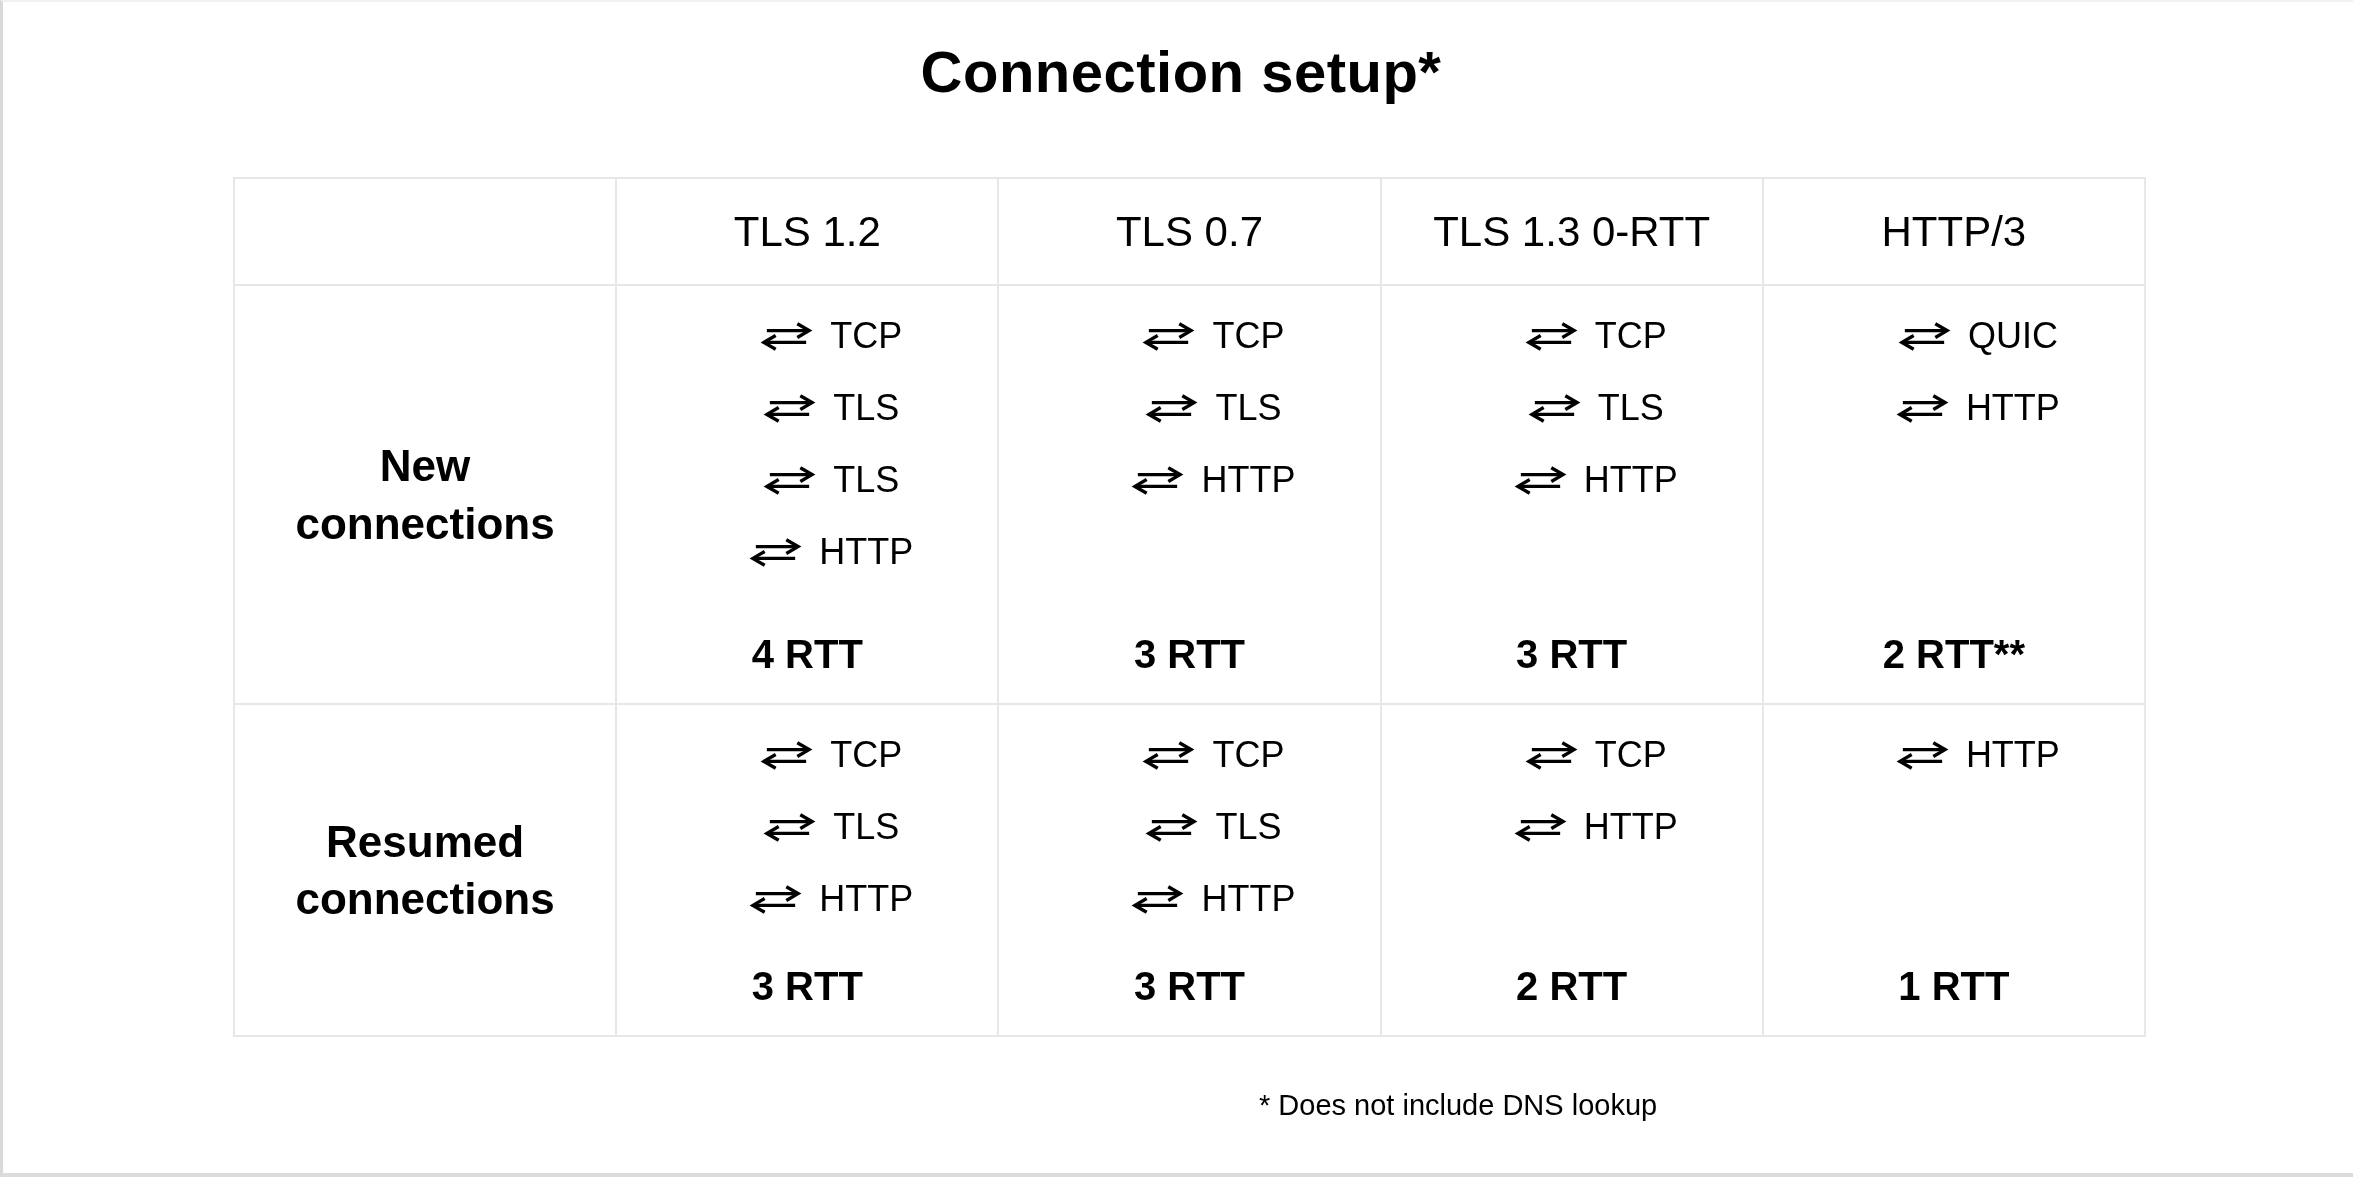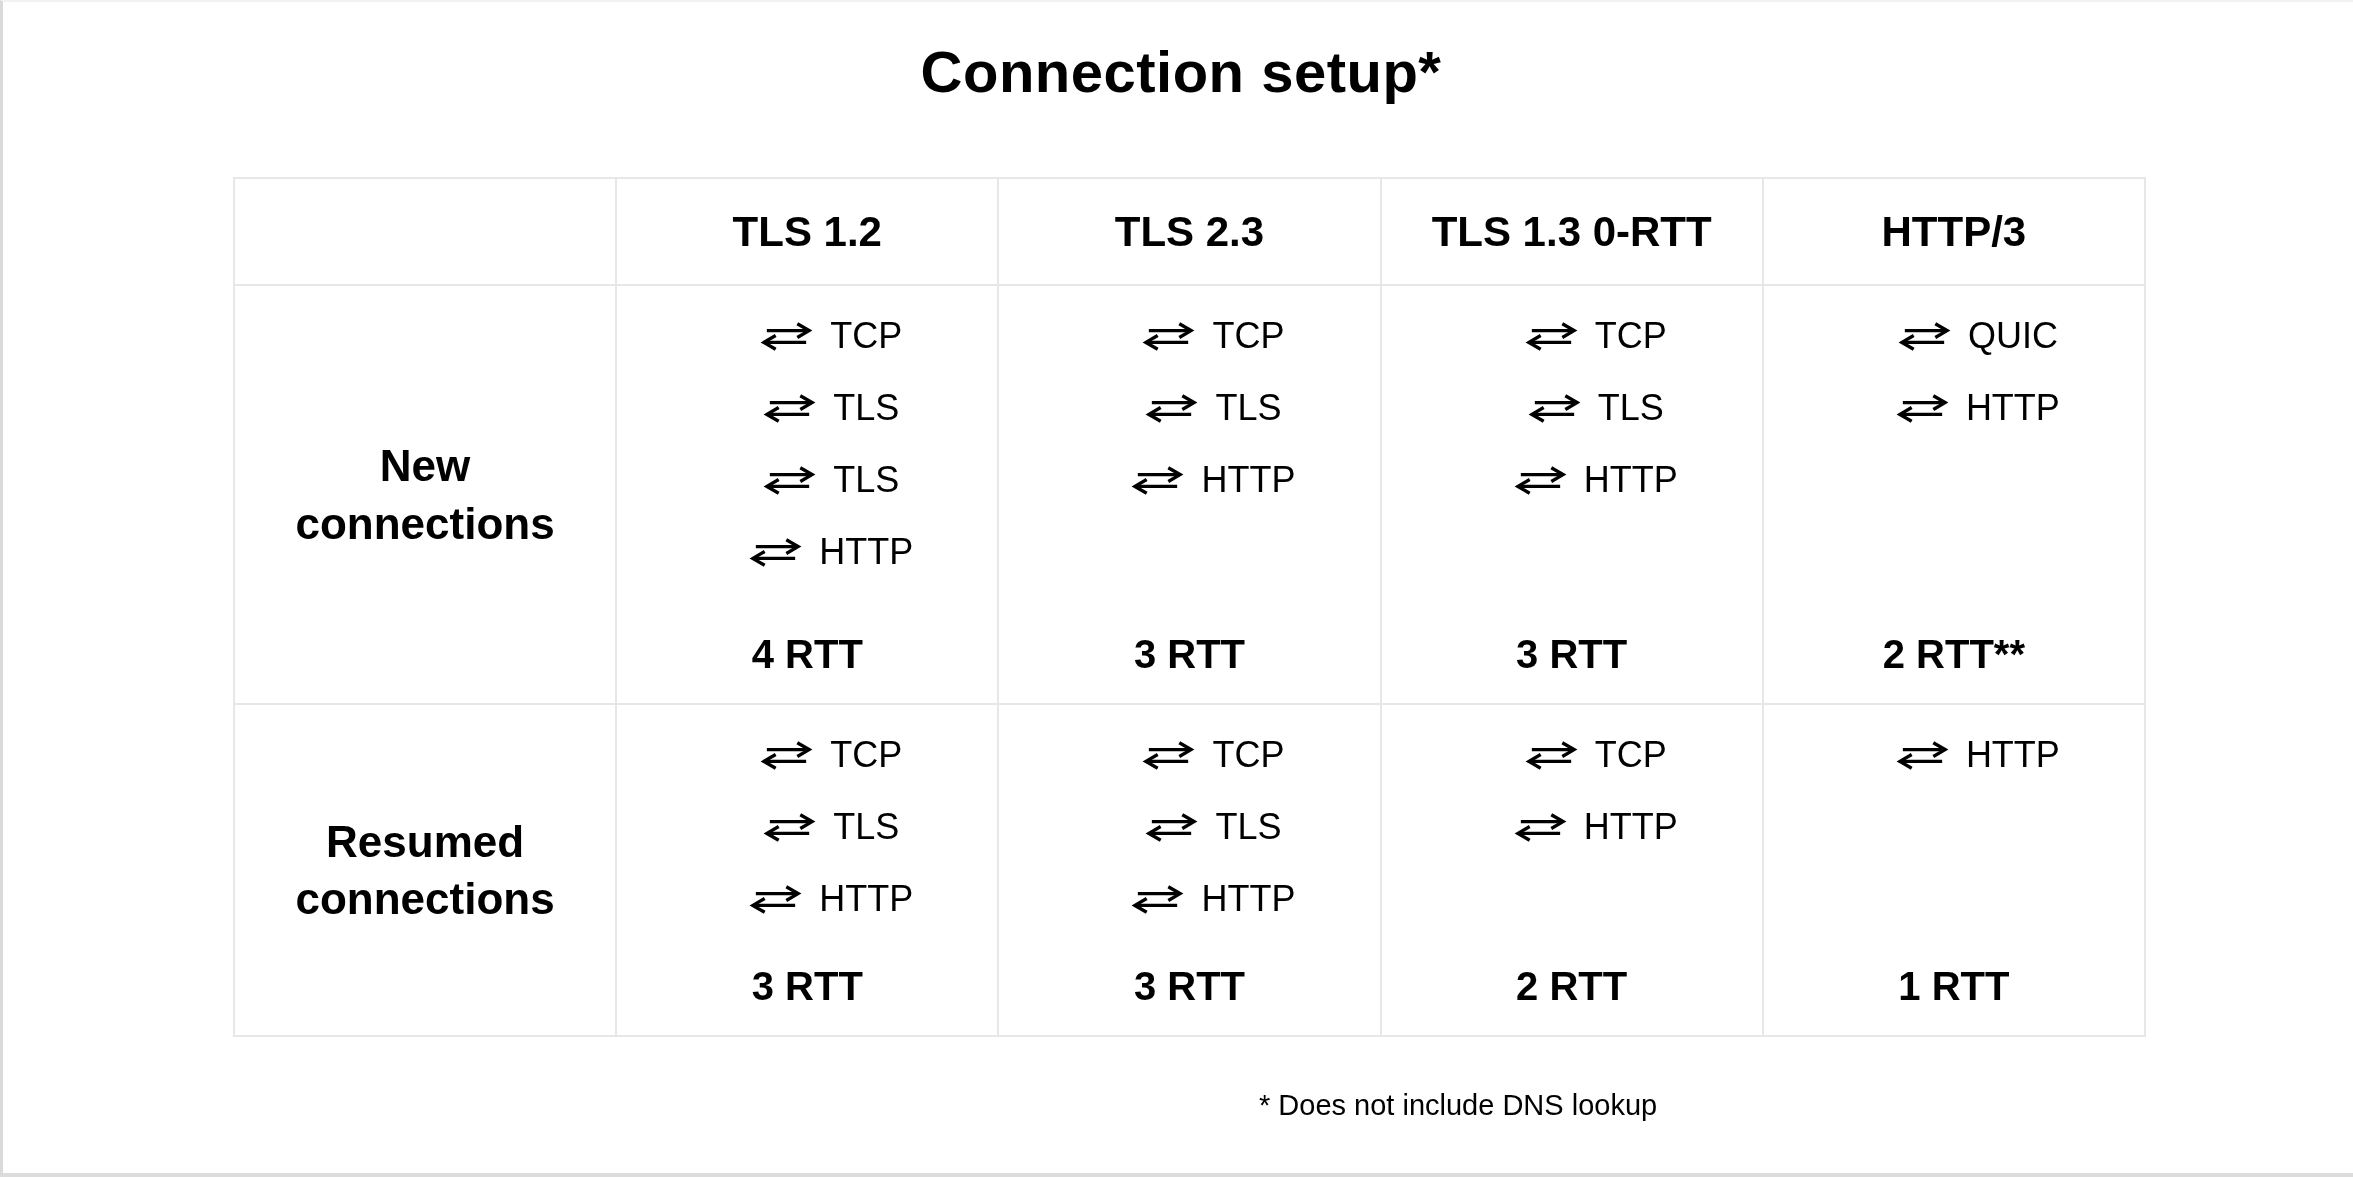--- a/index.html
+++ b/index.html
@@ -27,21 +27,21 @@
     margin: 72px 0 0 230px;
     width: 1913px;
     table-layout: fixed;
     border-collapse: collapse;
   }
   table.setup td, table.setup th {
     border: 2px solid #e7e7e7;
     padding: 0;
     vertical-align: middle;
   }
-  tr.header-row th { height: 105px; font-size: 42px; font-weight: bold; text-align: center; }
+  tr.header-row th { height: 105px; font-size: 42px; font-weight: normal; text-align: center; }
   tr.row-new  td { height: 417px; }
   tr.row-res  td { height: 330px; }
   .row-label { text-align: center; font-size: 44px; font-weight: bold; line-height: 1.3; }
   .row-label span { display: block; }
   .cell-wrap {
     box-sizing: border-box;
     height: 100%;
     display: flex;
     flex-direction: column;
     justify-content: space-between;
@@ -74,21 +74,21 @@
   </symbol>
 </svg>
 
 <h1 class="title">Connection setup*</h1>
 
 <table class="setup">
   <tbody>
       <tr class="header-row">
     <th></th>
     <th>TLS 1.2</th>
-    <th>TLS 2.3</th>
+    <th>TLS 0.7</th>
     <th>TLS 1.3 0-RTT</th>
     <th>HTTP/3</th>
   </tr>
 
   <tr class="row-new">
     <td>
       <div class="row-label">
         <span>New</span>
         <span>connections</span>
       </div>

